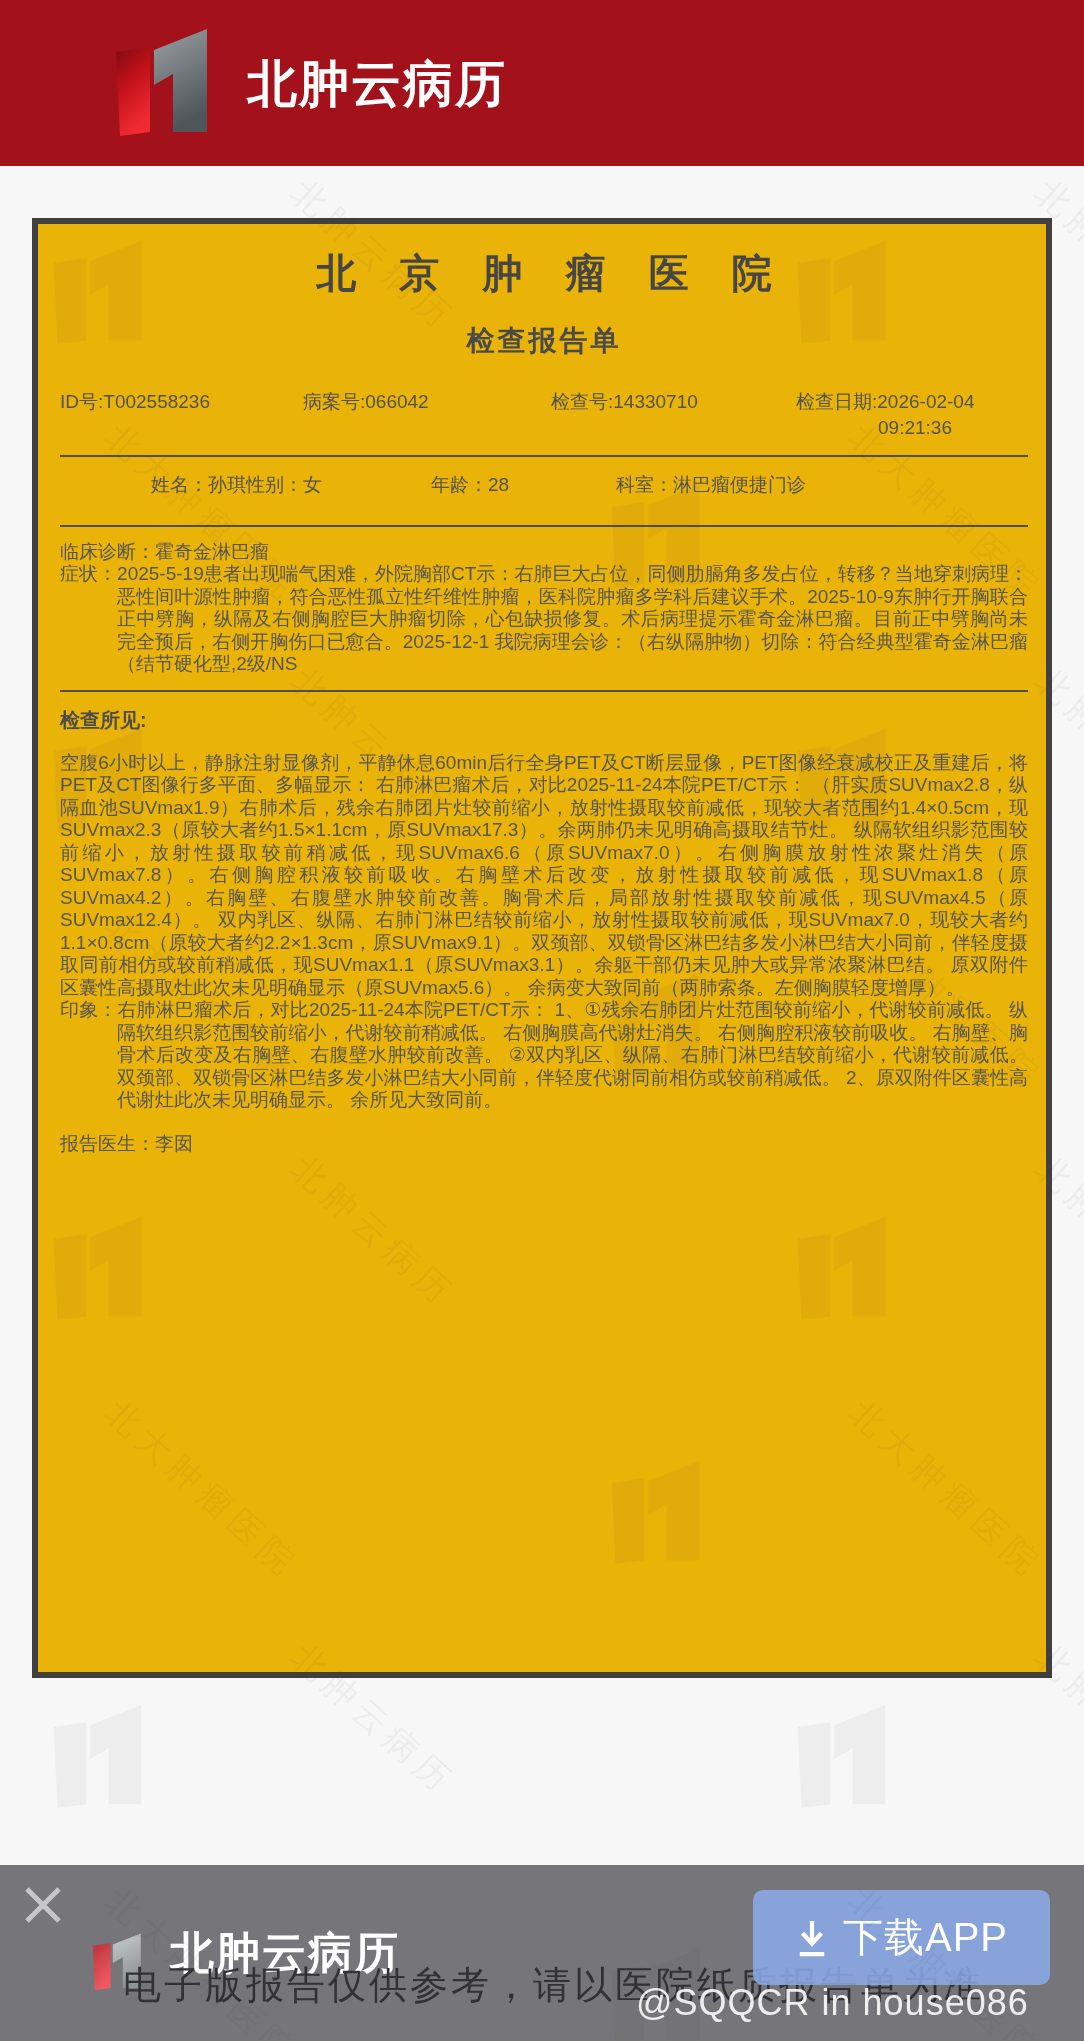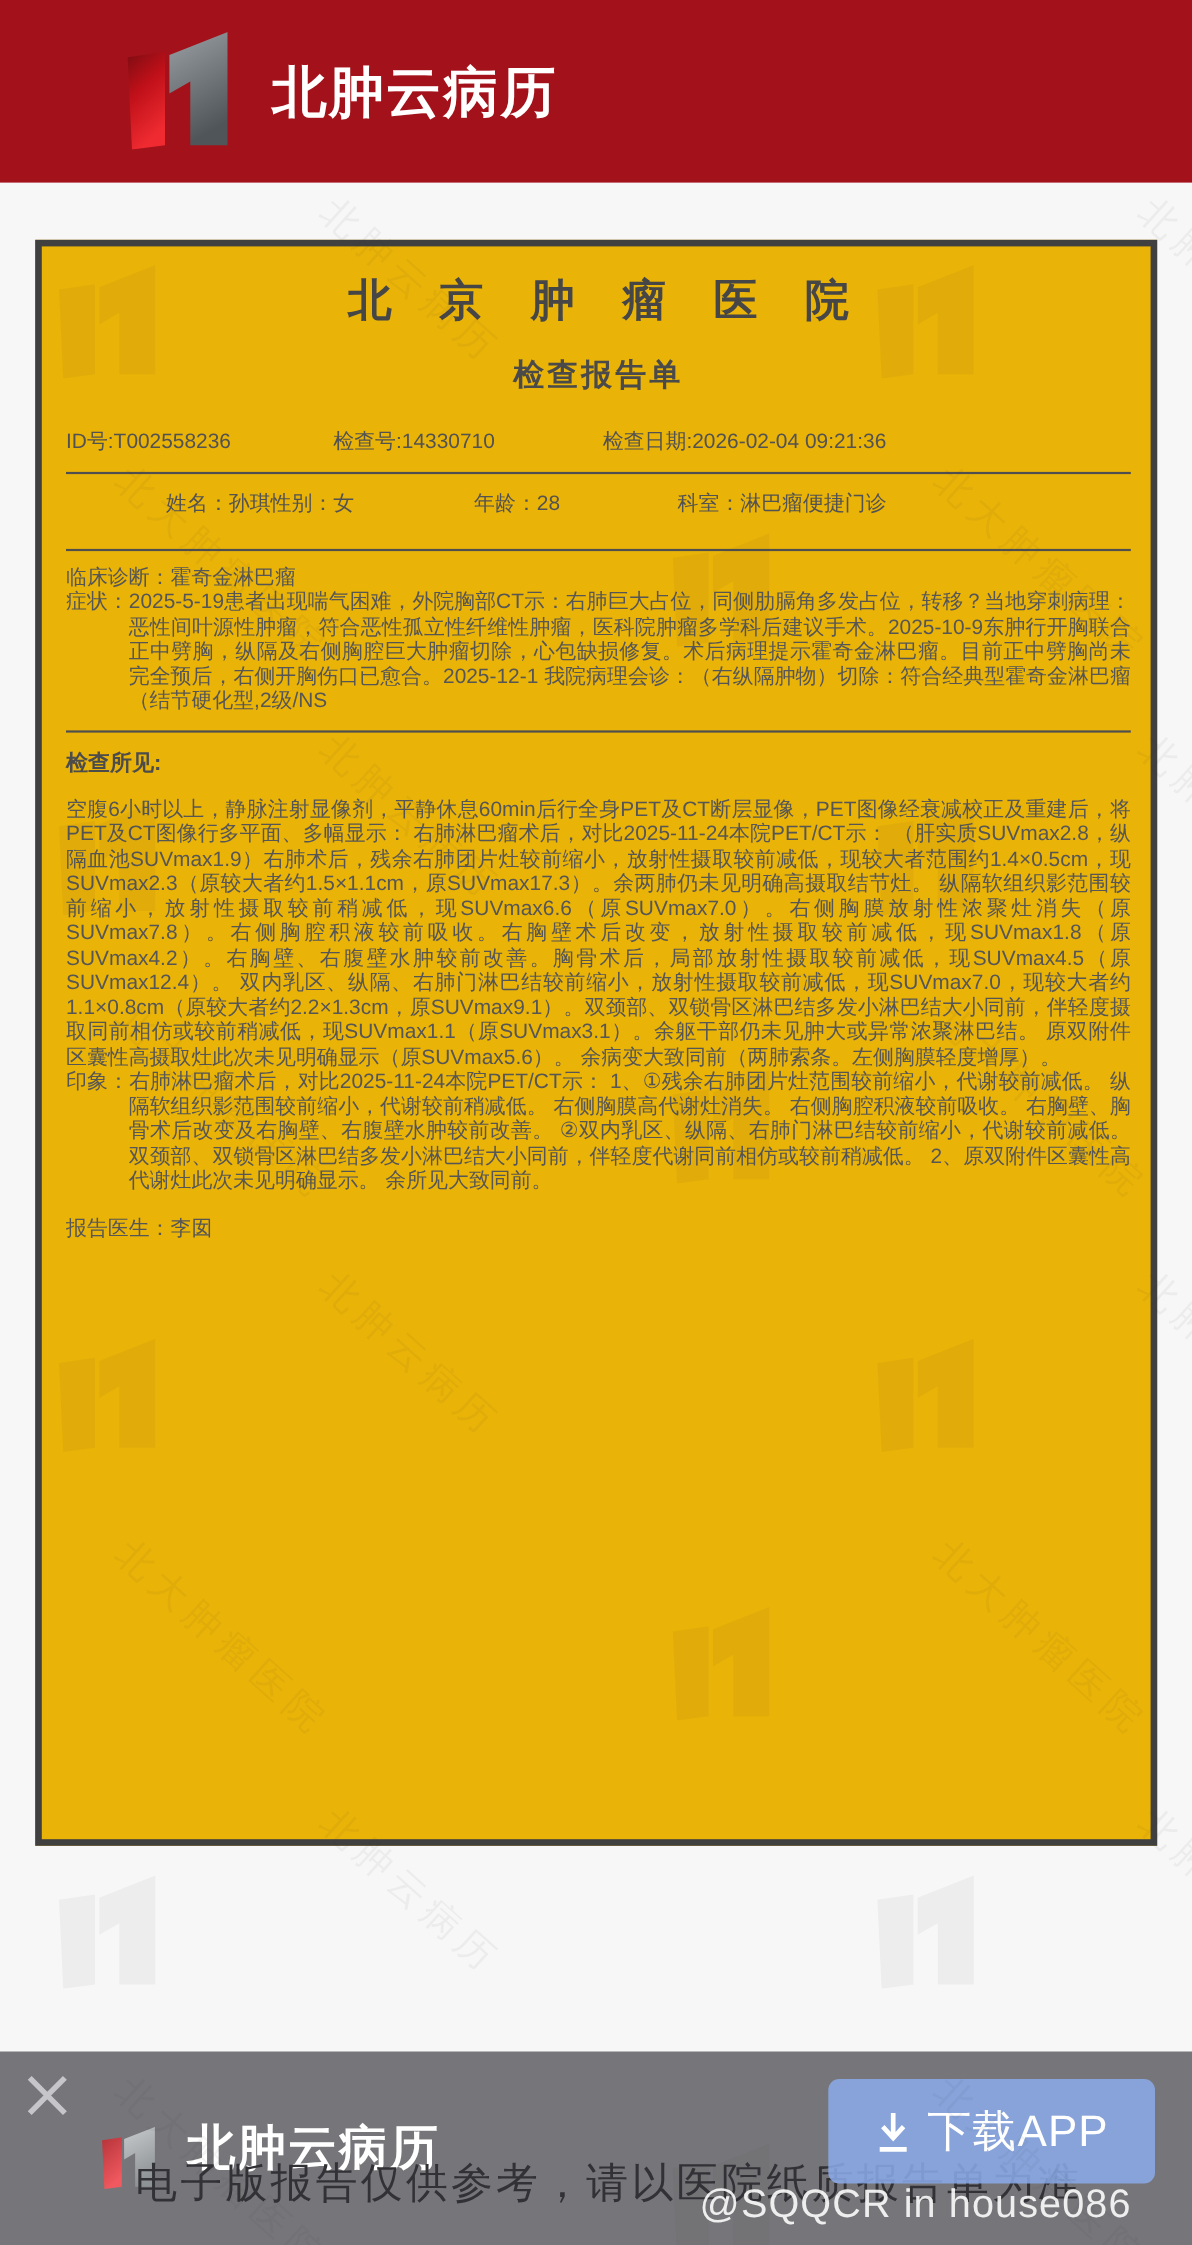--- a/index.html
+++ b/index.html
@@ -182,20 +182,21 @@
         </svg></div>
       <div class="wm-text" style="left:870px;top:1712px;">北大肿瘤医院</div>
     </div>
 
   <section class="report-card">
     <h1 class="hospital-name">北 京 肿 瘤 医 院</h1>
     <h2 class="report-type">检查报告单</h2>
 
     <div class="meta-row">
       <div class="meta-cell1"><span>ID号:</span><span>T002558236</span></div>
+      <div class="meta-cell2"><span>病案号:</span><span>066042</span></div>
       <div class="meta-cell3"><span>检查号:</span><span>14330710</span></div>
       <div class="meta-cell4"><span>检查日期:</span><span>2026-02-04 09:21:36</span></div>
     </div>
 
     <div class="divider"></div>
 
     <div class="patient-row">
       <div class="p-cell1"><span>姓名：</span><span>孙琪</span></div>
       <div class="p-cell2"><span>性别：</span><span>女</span></div>
       <div class="p-cell3"><span>年龄：</span><span>28</span></div>

